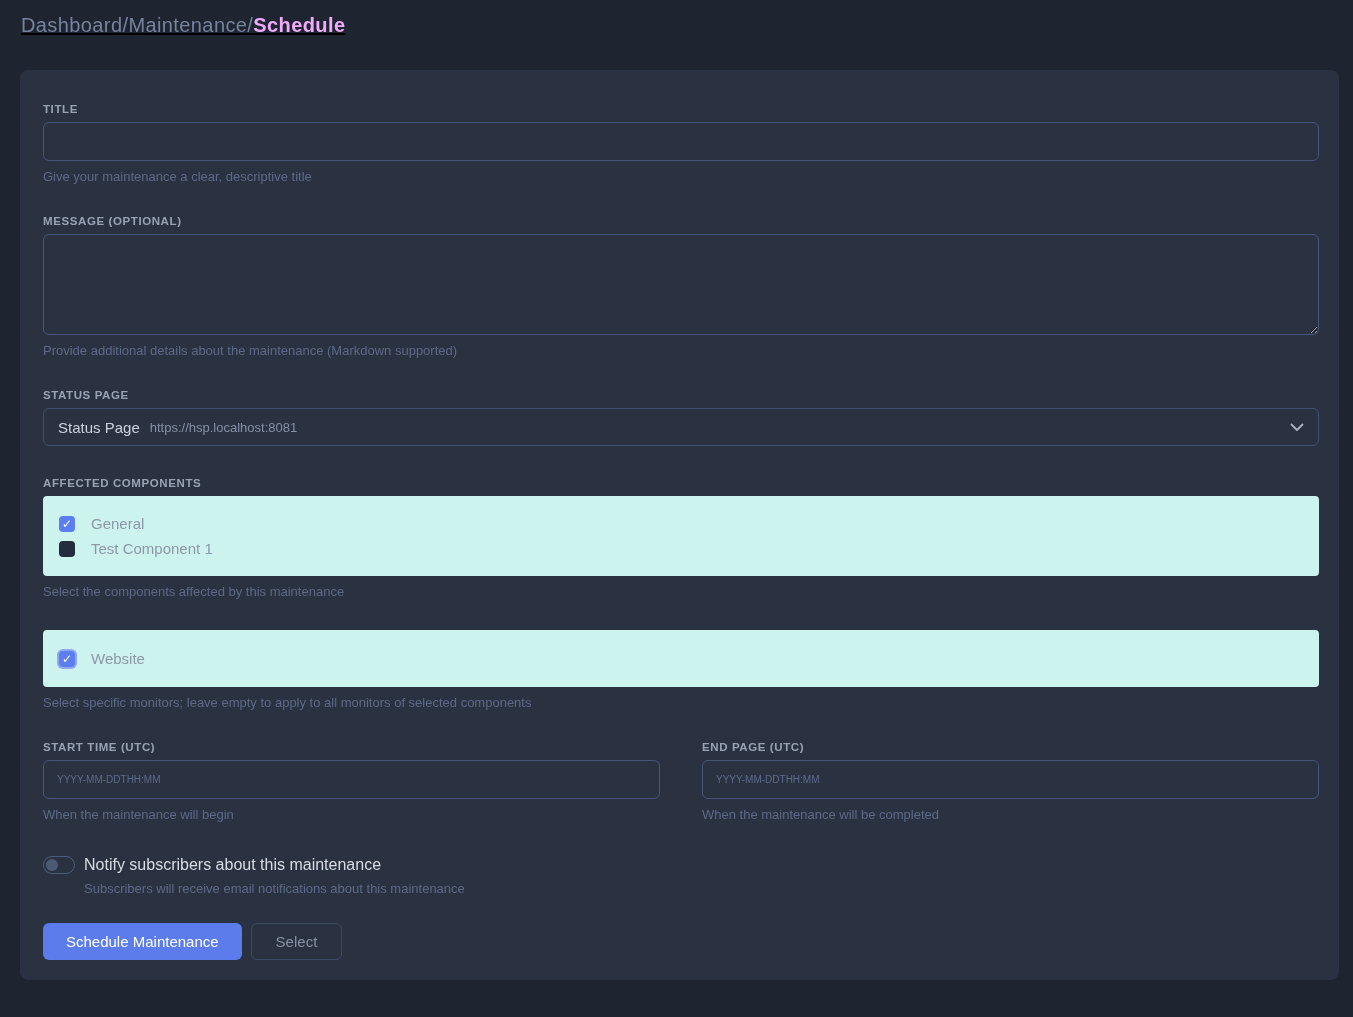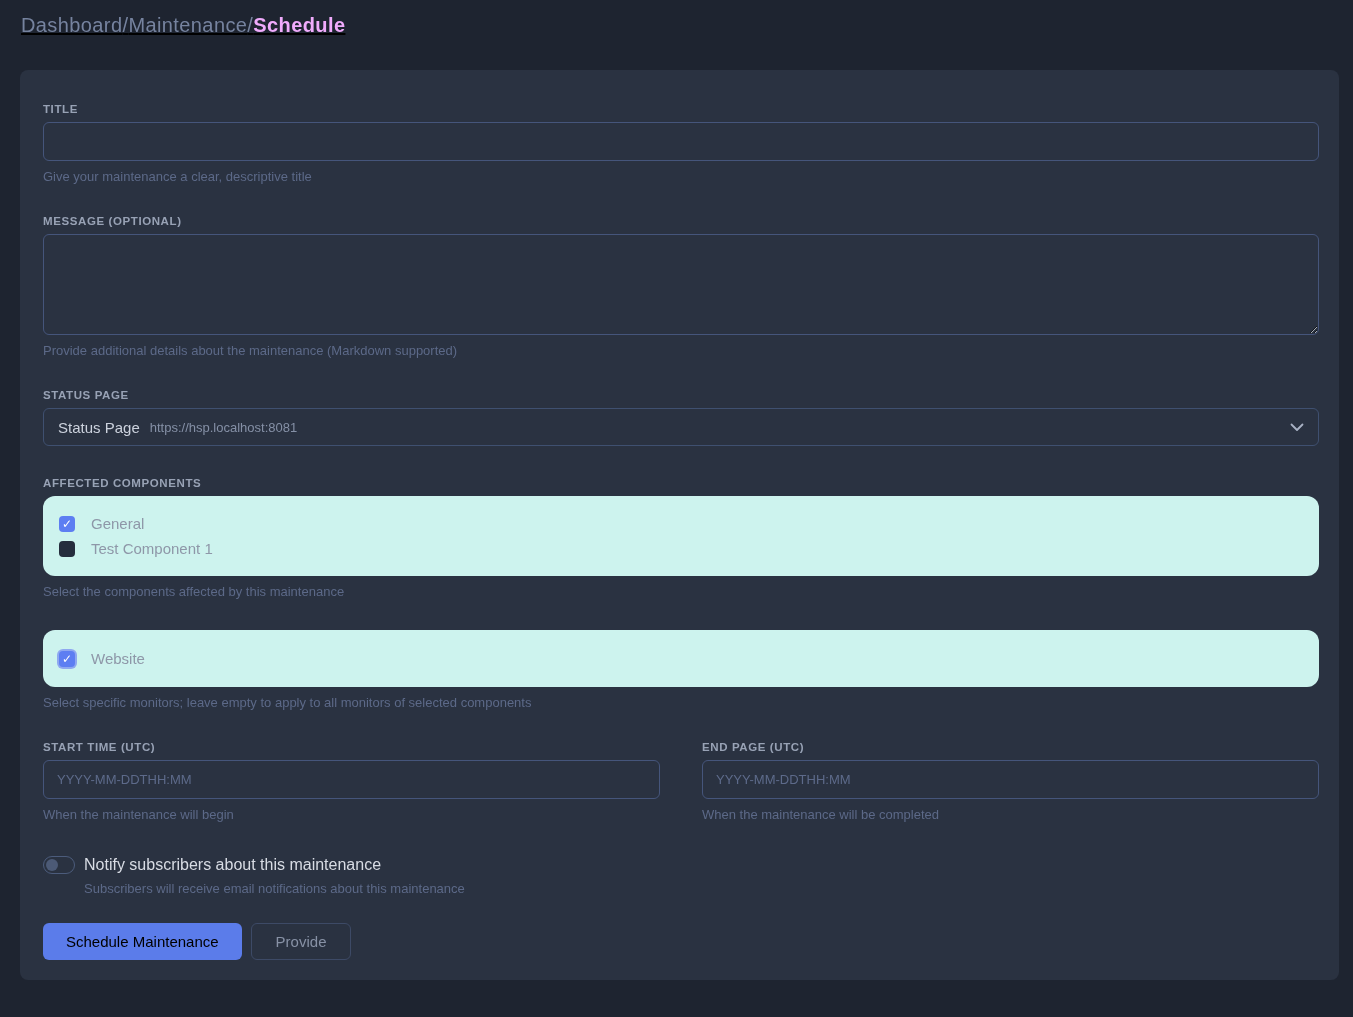--- a/index.html
+++ b/index.html
@@ -54,21 +54,21 @@
     margin-top: 8px;
   }
   .group { margin-bottom: 31px; }
 
   .text-input, .textarea {
     width: 100%;
     background: transparent;
     border: 1px solid #45557b;
     border-radius: 6px;
     color: #dfe3ea;
-    font-size: 13px;
+    font-size: 10px;
     font-family: "Liberation Sans", "DejaVu Sans", sans-serif;
     padding: 0 13px;
     outline: none;
   }
   .text-input { height: 39px; }
   .textarea {
     height: 101px;
     padding: 10px 13px;
     resize: vertical;
     display: block;
@@ -85,21 +85,21 @@
     padding: 0 14px;
     cursor: pointer;
   }
   .select-name { font-size: 15px; color: #ccd2dd; margin-right: 10px; }
   .select-url  { font-size: 13px; color: #8590a6; }
   .chevron { margin-left: auto; display: flex; align-items: center; }
 
   
   .listbox {
     background: #cdf3ee;
-    border-radius: 12px;
+    border-radius: 4px;
     padding: 15px 16px;
   }
   .listbox.single { padding: 16px 16px; }
   .option-row {
     display: flex;
     align-items: center;
     height: 25px;
     cursor: pointer;
   }
   .option-label { font-size: 15px; color: #8e97a8; }
@@ -163,21 +163,21 @@
     border-radius: 6px;
     font-size: 15px;
     font-family: "Liberation Sans", "DejaVu Sans", sans-serif;
     cursor: pointer;
     display: inline-flex;
     align-items: center;
     justify-content: center;
   }
   .btn-primary {
     background: #5b7cea;
-    color: #000000;
+    color: #ffffff;
     border: none;
     padding: 0 23px;
   }
   .btn-secondary {
     background: transparent;
     color: #8791a5;
     border: 1px solid #3d4a66;
     padding: 0 24px;
   }
 </style>
@@ -264,16 +264,16 @@
       <span class="toggle">
         <span class="toggle-knob"></span>
       </span>
       <span class="toggle-label">Notify subscribers about this maintenance</span>
     </div>
     <div class="toggle-helper">Subscribers will receive email notifications about this maintenance</div>
   </div>
 
   <div class="btn-row">
     <button class="btn btn-primary">Schedule Maintenance</button>
-    <button class="btn btn-secondary">Provide</button>
+    <button class="btn btn-secondary">Select</button>
   </div>
 
 </div>
 
 </body></html>

